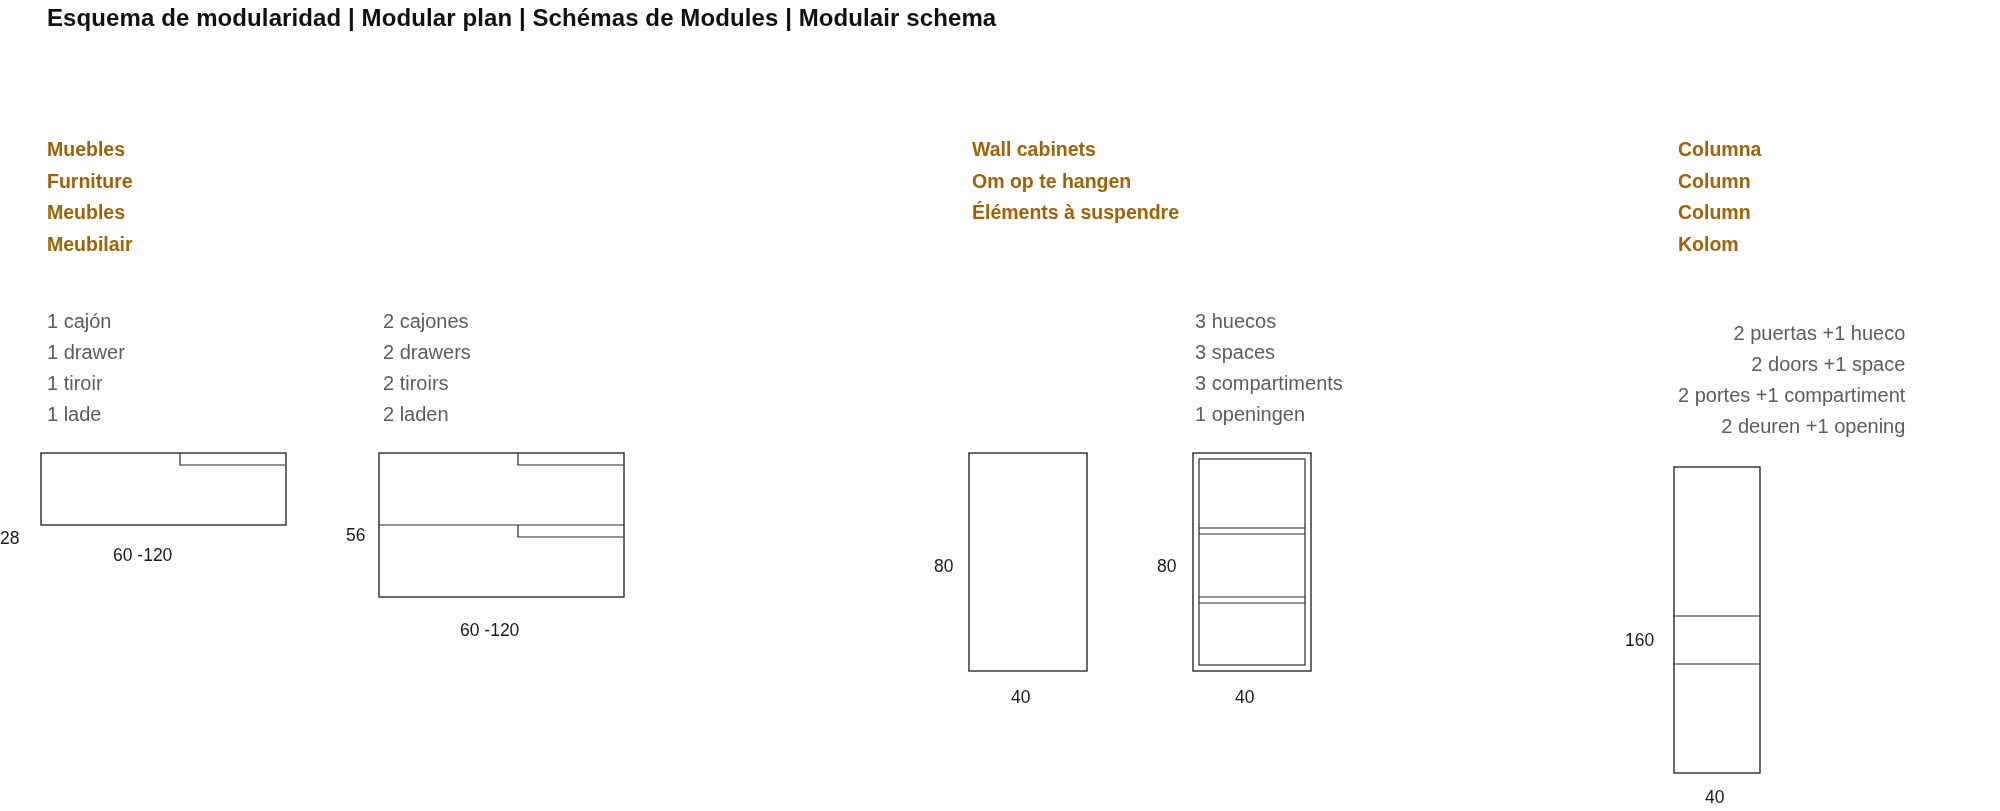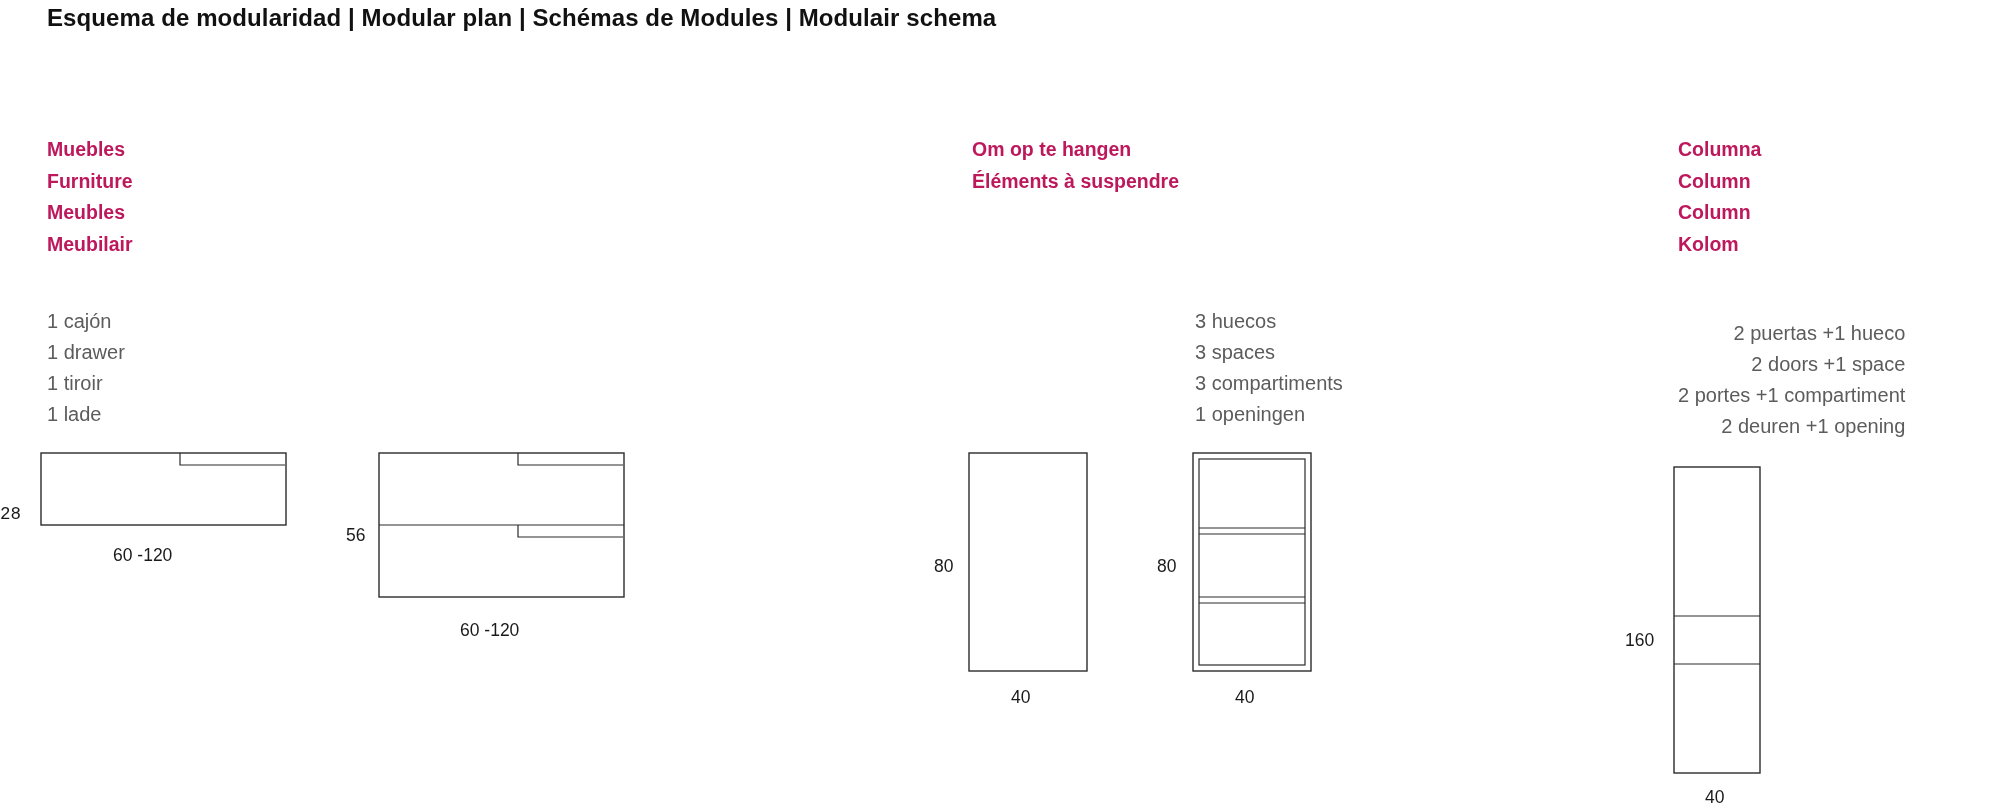--- a/index.html
+++ b/index.html
@@ -30,21 +30,21 @@
     letter-spacing: 0.1px;
     white-space: nowrap;
     color: #111111;
   }
   
   .section-heading {
     position: absolute;
     font-size: 19.5px;
     font-weight: bold;
     line-height: 31.5px;
-    color: #be185d;
+    color: #a16207;
     white-space: nowrap;
   }
   .sec-furniture { left: 47px; top: 134px; }
   .sec-wall      { left: 972px; top: 134px; }
   .sec-column    { left: 1678px; top: 134px; }
 
   
   .caption {
     position: absolute;
     font-size: 20px;
@@ -81,38 +81,45 @@
   <div class="main-title">Esquema de modularidad | Modular plan | Schémas de Modules | Modulair schema</div>
 
   <div class="section-heading sec-furniture">
     <div>Muebles</div>
     <div>Furniture</div>
     <div>Meubles</div>
     <div>Meubilair</div>
   </div>
 
   <div class="section-heading sec-wall">
+    <div>Wall cabinets</div>
     <div>Om op te hangen</div>
     <div>Éléments à suspendre</div>
   </div>
 
   <div class="section-heading sec-column">
     <div>Columna</div>
     <div>Column</div>
     <div>Column</div>
     <div>Kolom</div>
   </div>
 
   <div class="caption cap-1drawer">
     <div>1 cajón</div>
     <div>1 drawer</div>
     <div>1 tiroir</div>
     <div>1 lade</div>
   </div>
 
+  <div class="caption cap-2drawer">
+    <div>2 cajones</div>
+    <div>2 drawers</div>
+    <div>2 tiroirs</div>
+    <div>2 laden</div>
+  </div>
 
 
   <div class="caption cap-3space">
     <div>3 huecos</div>
     <div>3 spaces</div>
     <div>3 compartiments</div>
     <div>1 openingen</div>
   </div>
 
   <div class="caption cap-2door">
@@ -121,21 +128,21 @@
     <div>2 portes +1 compartiment</div>
     <div>2 deuren +1 opening</div>
   </div>
 
   <div class="draw" style="left:40px; top:452px;">
     <svg width="250" height="75" viewBox="0 0 250 75">
       <rect class="outline" x="1" y="1" width="245" height="72"></rect>
       <path class="handle" d="M 140 1 L 140 13 L 245 13"></path>
     </svg>
   </div>
-  <div class="dim" style="left:0px; top:504px;font-family:Liberation Mono, monospace;">28</div>
+  <div class="dim" style="left:0px; top:528px;">28</div>
   <div class="dim" style="left:113px; top:545px;">60 -120</div>
 
   <div class="draw" style="left:378px; top:452px;">
     <svg width="250" height="150" viewBox="0 0 250 150">
       <rect class="outline" x="1" y="1" width="245" height="144"></rect>
       <line class="thin" x1="1" y1="73" x2="246" y2="73"></line>
       <path class="handle" d="M 140 1 L 140 13 L 245 13"></path>
       <path class="handle" d="M 140 73 L 140 85 L 245 85"></path>
     </svg>
   </div>

